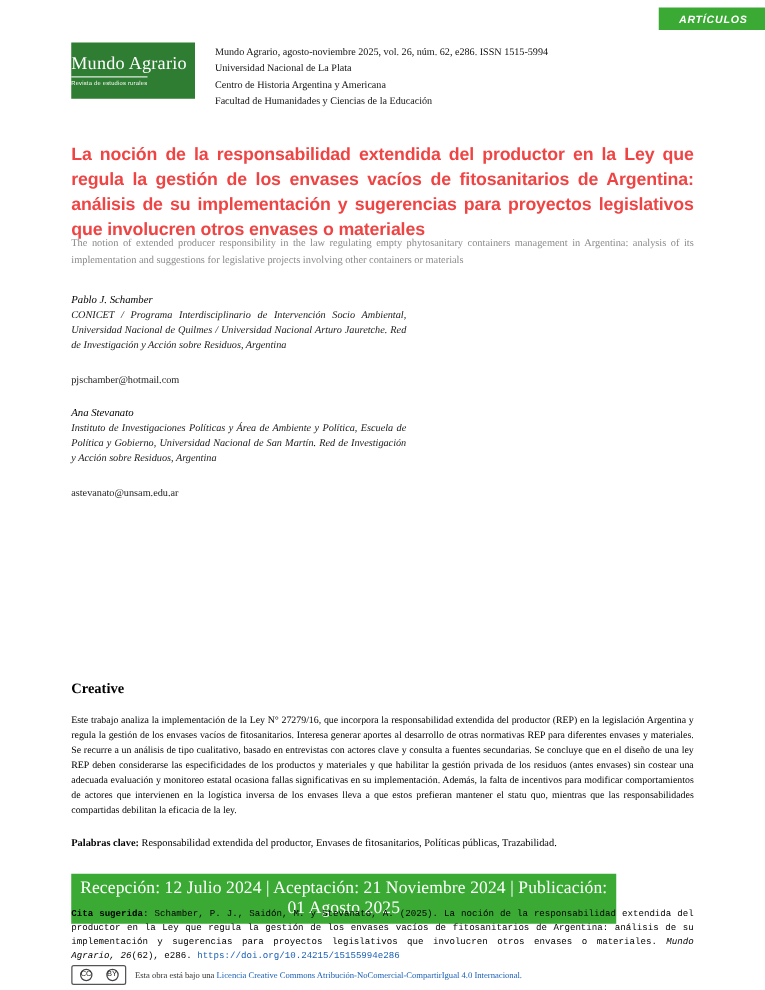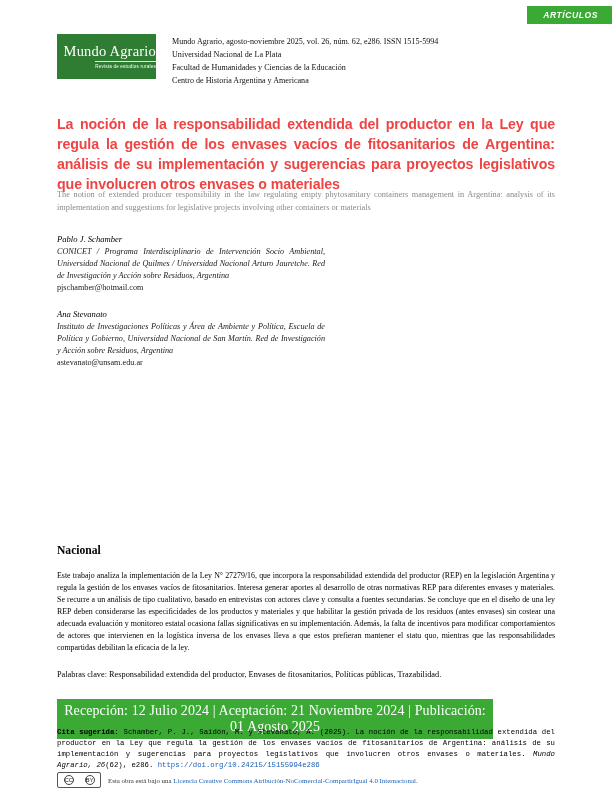--- a/index.html
+++ b/index.html
@@ -40,21 +40,21 @@
     display: flex;
     align-items: flex-start;
   }
   .logo {
     width: 99px; height: 45px;
     background: #2f7d32;
     color: #fff;
     display: flex;
     flex-direction: column;
     justify-content: center;
-    align-items: flex-end;
+    align-items: flex-start;
     flex: 0 0 auto;
   }
   .logo-title {
     font-family: "Liberation Serif", serif;
     font-size: 14.5px;
     letter-spacing: .2px;
     line-height: 1;
   }
   .logo-sub {
     font-family: "Liberation Sans", sans-serif;
@@ -117,21 +117,21 @@
     font-size: 8.2px;
     line-height: 1.48;
     text-align: justify;
     color: #1a1a1a;
   }
   .author-email {
     font-family: "Liberation Serif", serif;
     font-size: 8.2px;
     line-height: 1.48;
     color: #1a1a1a;
-    margin-top: 0px;
+    margin-top: 16px;
   }
 
   
   .abstract-heading {
     position: absolute;
     top: 544px; left: 57px;
     font-family: "Liberation Serif", serif;
     font-weight: bold;
     font-size: 11.6px;
     color: #000;
@@ -148,21 +148,21 @@
   }
   .keywords {
     position: absolute;
     top: 669px; left: 57px;
     width: 498px;
     font-family: "Liberation Serif", serif;
     font-size: 8.3px;
     line-height: 1.5;
     text-align: justify;
   }
-  .keywords b { font-weight: normal; }
+  .keywords b { font-weight: bold; }
 
   
   .dates-bar {
     position: absolute;
     top: 699px; left: 57px;
     width: 436px;
     background: #3aaa35;
     color: #fff;
     font-family: "Liberation Serif", serif;
     font-size: 14px;
@@ -228,42 +228,42 @@
   <div class="section-ribbon">ARTÍCULOS</div>
 
   <div class="masthead">
     <div class="logo">
       <div class="logo-title">Mundo Agrario</div>
       <div class="logo-sub">Revista de estudios rurales</div>
     </div>
     <div class="journal-meta">
       <div>Mundo Agrario, agosto-noviembre 2025, vol. 26, núm. 62, e286. ISSN 1515-5994</div>
       <div>Universidad Nacional de La Plata</div>
+      <div>Centro de Historia Argentina y Americana</div>
       <div>Facultad de Humanidades y Ciencias de la Educación</div>
-      <div>Centro de Historia Argentina y Americana</div>
     </div>
   </div>
 
   <h1 class="title-es">La noción de la responsabilidad extendida del productor en la Ley que regula la gestión de los envases vacíos de fitosanitarios de Argentina: análisis de su implementación y sugerencias para proyectos legislativos que involucren otros envases o materiales</h1>
   <div class="title-en">The notion of extended producer responsibility in the law regulating empty phytosanitary containers management in Argentina: analysis of its implementation and suggestions for legislative projects involving other containers or materials</div>
 
   <div class="authors">
     <div class="author-block">
       <div class="author-name">Pablo J. Schamber</div>
       <div class="author-affil">CONICET / Programa Interdisciplinario de Intervención Socio Ambiental, Universidad Nacional de Quilmes / Universidad Nacional Arturo Jauretche. Red de Investigación y Acción sobre Residuos, Argentina</div>
       <div class="author-email">pjschamber@hotmail.com</div>
     </div>
     <div class="author-block">
       <div class="author-name">Ana Stevanato</div>
       <div class="author-affil">Instituto de Investigaciones Políticas y Área de Ambiente y Política, Escuela de Política y Gobierno, Universidad Nacional de San Martín. Red de Investigación y Acción sobre Residuos, Argentina</div>
       <div class="author-email">astevanato@unsam.edu.ar</div>
     </div>
   </div>
 
-  <div class="abstract-heading">Nacional</div>
+  <div class="abstract-heading">Creative</div>
   <div class="abstract-body">Este trabajo analiza la implementación de la Ley N° 27279/16, que incorpora la responsabilidad extendida del productor (REP) en la legislación Argentina y regula la gestión de los envases vacíos de fitosanitarios. Interesa generar aportes al desarrollo de otras normativas REP para diferentes envases y materiales. Se recurre a un análisis de tipo cualitativo, basado en entrevistas con actores clave y consulta a fuentes secundarias. Se concluye que en el diseño de una ley REP deben considerarse las especificidades de los productos y materiales y que habilitar la gestión privada de los residuos (antes envases) sin costear una adecuada evaluación y monitoreo estatal ocasiona fallas significativas en su implementación. Además, la falta de incentivos para modificar comportamientos de actores que intervienen en la logística inversa de los envases lleva a que estos prefieran mantener el statu quo, mientras que las responsabilidades compartidas debilitan la eficacia de la ley.</div>
 
   <div class="keywords">
     <b>Palabras clave:</b>
     <span>Responsabilidad extendida del productor, Envases de fitosanitarios, Políticas públicas, Trazabilidad.</span>
   </div>
 
   <div class="dates-bar">Recepción: 12 Julio 2024 | Aceptación: 21 Noviembre 2024 | Publicación: 01 Agosto 2025</div>
 
   <div class="citation">

